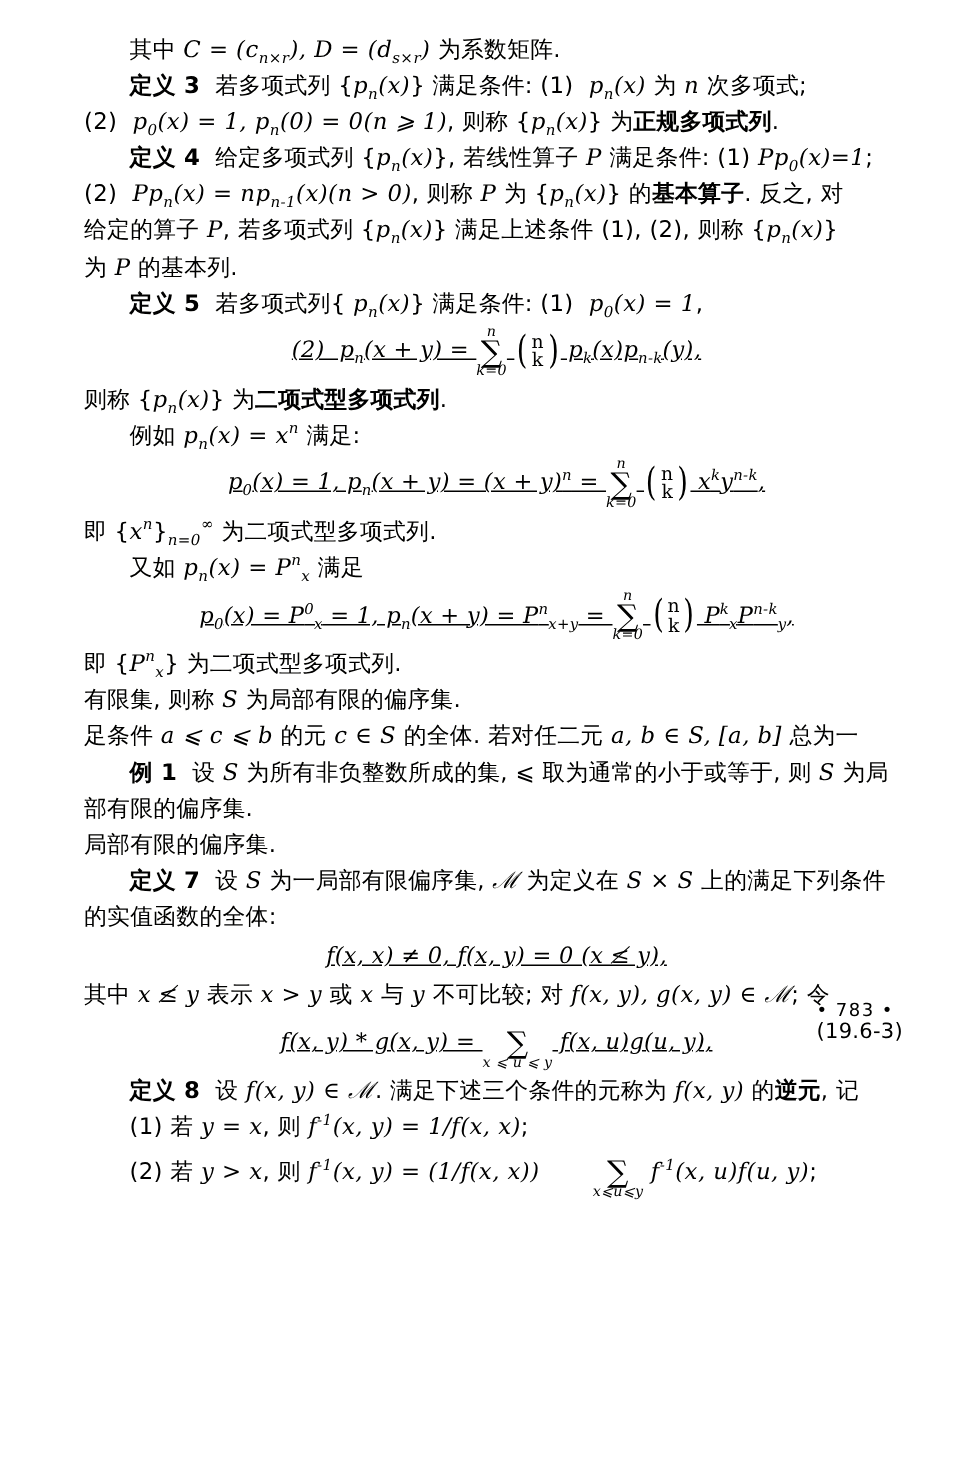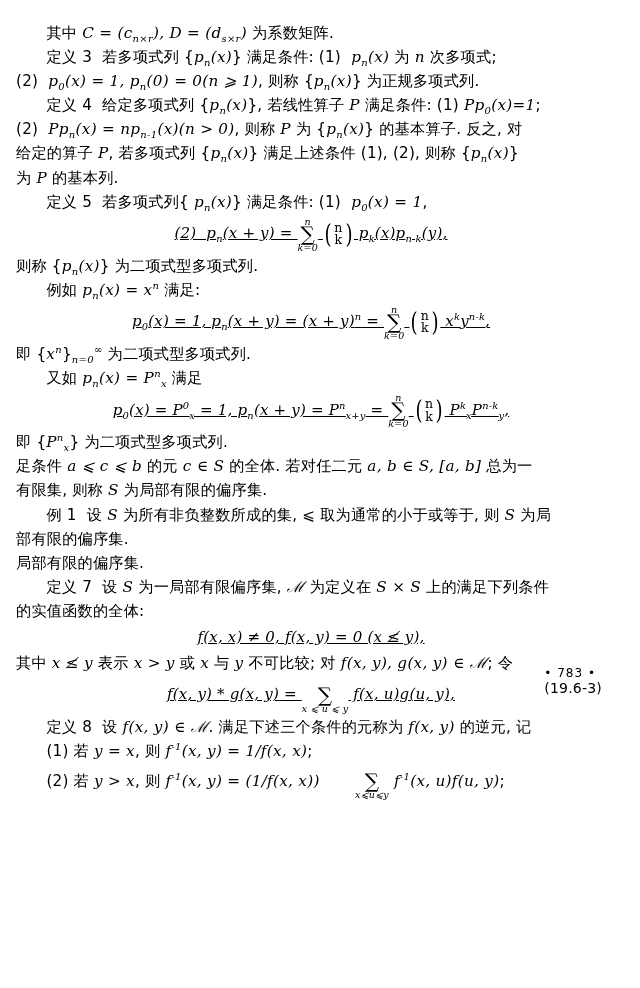--- a/index.html
+++ b/index.html
@@ -12,42 +12,42 @@
     background: #ffffff;
     font-family: "DejaVu Sans", sans-serif;
     color: #000000;
     overflow: hidden;
   }
   .page {
     position: relative;
     width: 640px;
     height: 696px;
     box-sizing: border-box;
-    padding: 22px 34px 10px 16px;
+    padding: 22px 34px 10px 56px;
     
     background: #fcfcfa;
     filter: contrast(1.05);
   }
   .body-text {
     font-size: 15.2px;
     line-height: 1.52;
     text-align: justify;
     letter-spacing: 0.2px;
   }
   p {
     margin: 0 0 1px 0;
   }
   .indent {
     text-indent: 2em;
   }
   .noindent {
     text-indent: 0;
   }
   .bold {
-    font-weight: normal;
+    font-weight: bold;
   }
   .math {
     font-family: "DejaVu Serif", serif;
     font-style: italic;
     letter-spacing: 0.3px;
   }
   .display {
     text-align: center;
     margin: 3px 0 3px 0;
     font-family: "DejaVu Serif", serif;
@@ -202,24 +202,24 @@
         <span class="paren">(</span><span class="binom"><span>n</span><br><span>k</span></span><span class="paren">)</span>
         P<sup>k</sup><sub>x</sub>P<sup>n-k</sup><sub>y</sub>,
       </span>
     </div>
 
     <p class="noindent">
       <span>即 {<span class="math">P<sup>n</sup><sub>x</sub></span>} 为二项式型多项式列.</span>
     </p>
 
     <p class="noindent">
+      <span>有限集, 则称 <span class="math">S</span> 为局部有限的偏序集.</span>
+    </p>
+    <p class="noindent">
       <span>足条件 <span class="math">a ⩽ c ⩽ b</span> 的元 <span class="math">c ∈ S</span> 的全体.  若对任二元 <span class="math">a, b ∈ S, [a, b]</span> 总为一</span>
-    </p>
-    <p class="noindent">
-      <span>有限集, 则称 <span class="math">S</span> 为局部有限的偏序集.</span>
     </p>
 
     <p class="indent">
       <span class="bold">例 1</span>
       <span>&nbsp;设 <span class="math">S</span> 为所有非负整数所成的集, ⩽ 取为通常的小于或等于, 则 <span class="math">S</span> 为局</span>
     </p>
     <p class="noindent">
       <span>部有限的偏序集.</span>
     </p>
 

